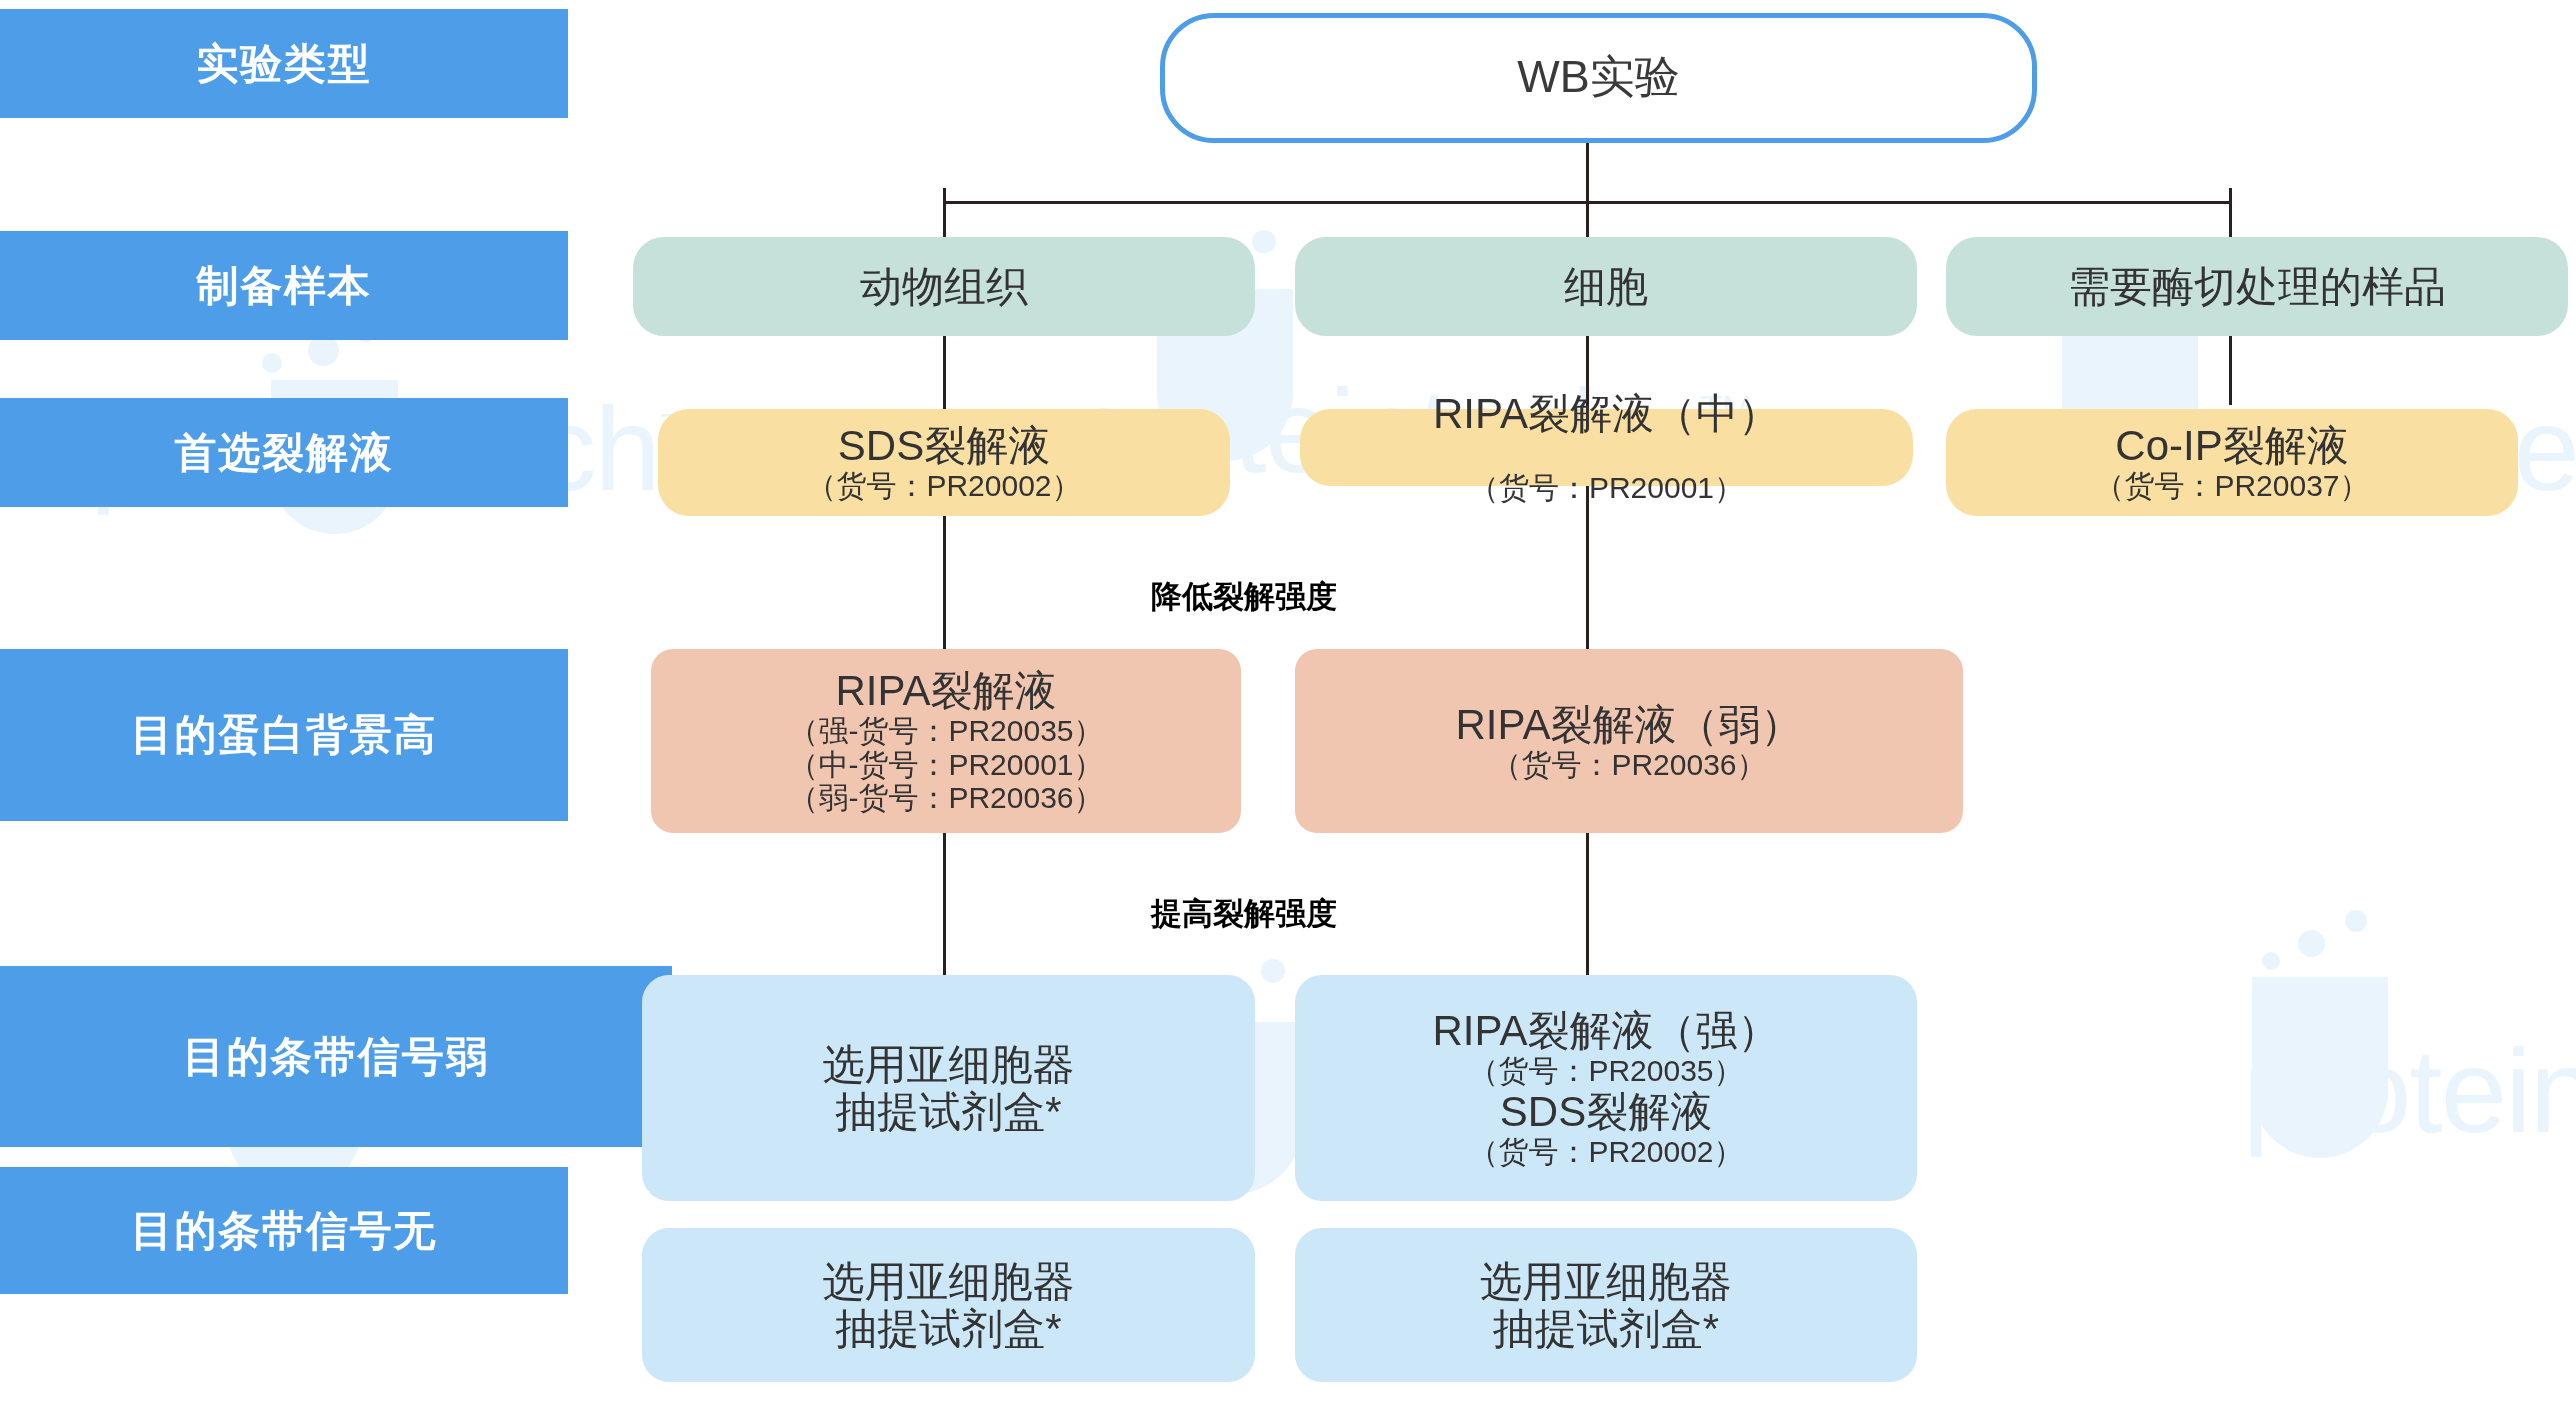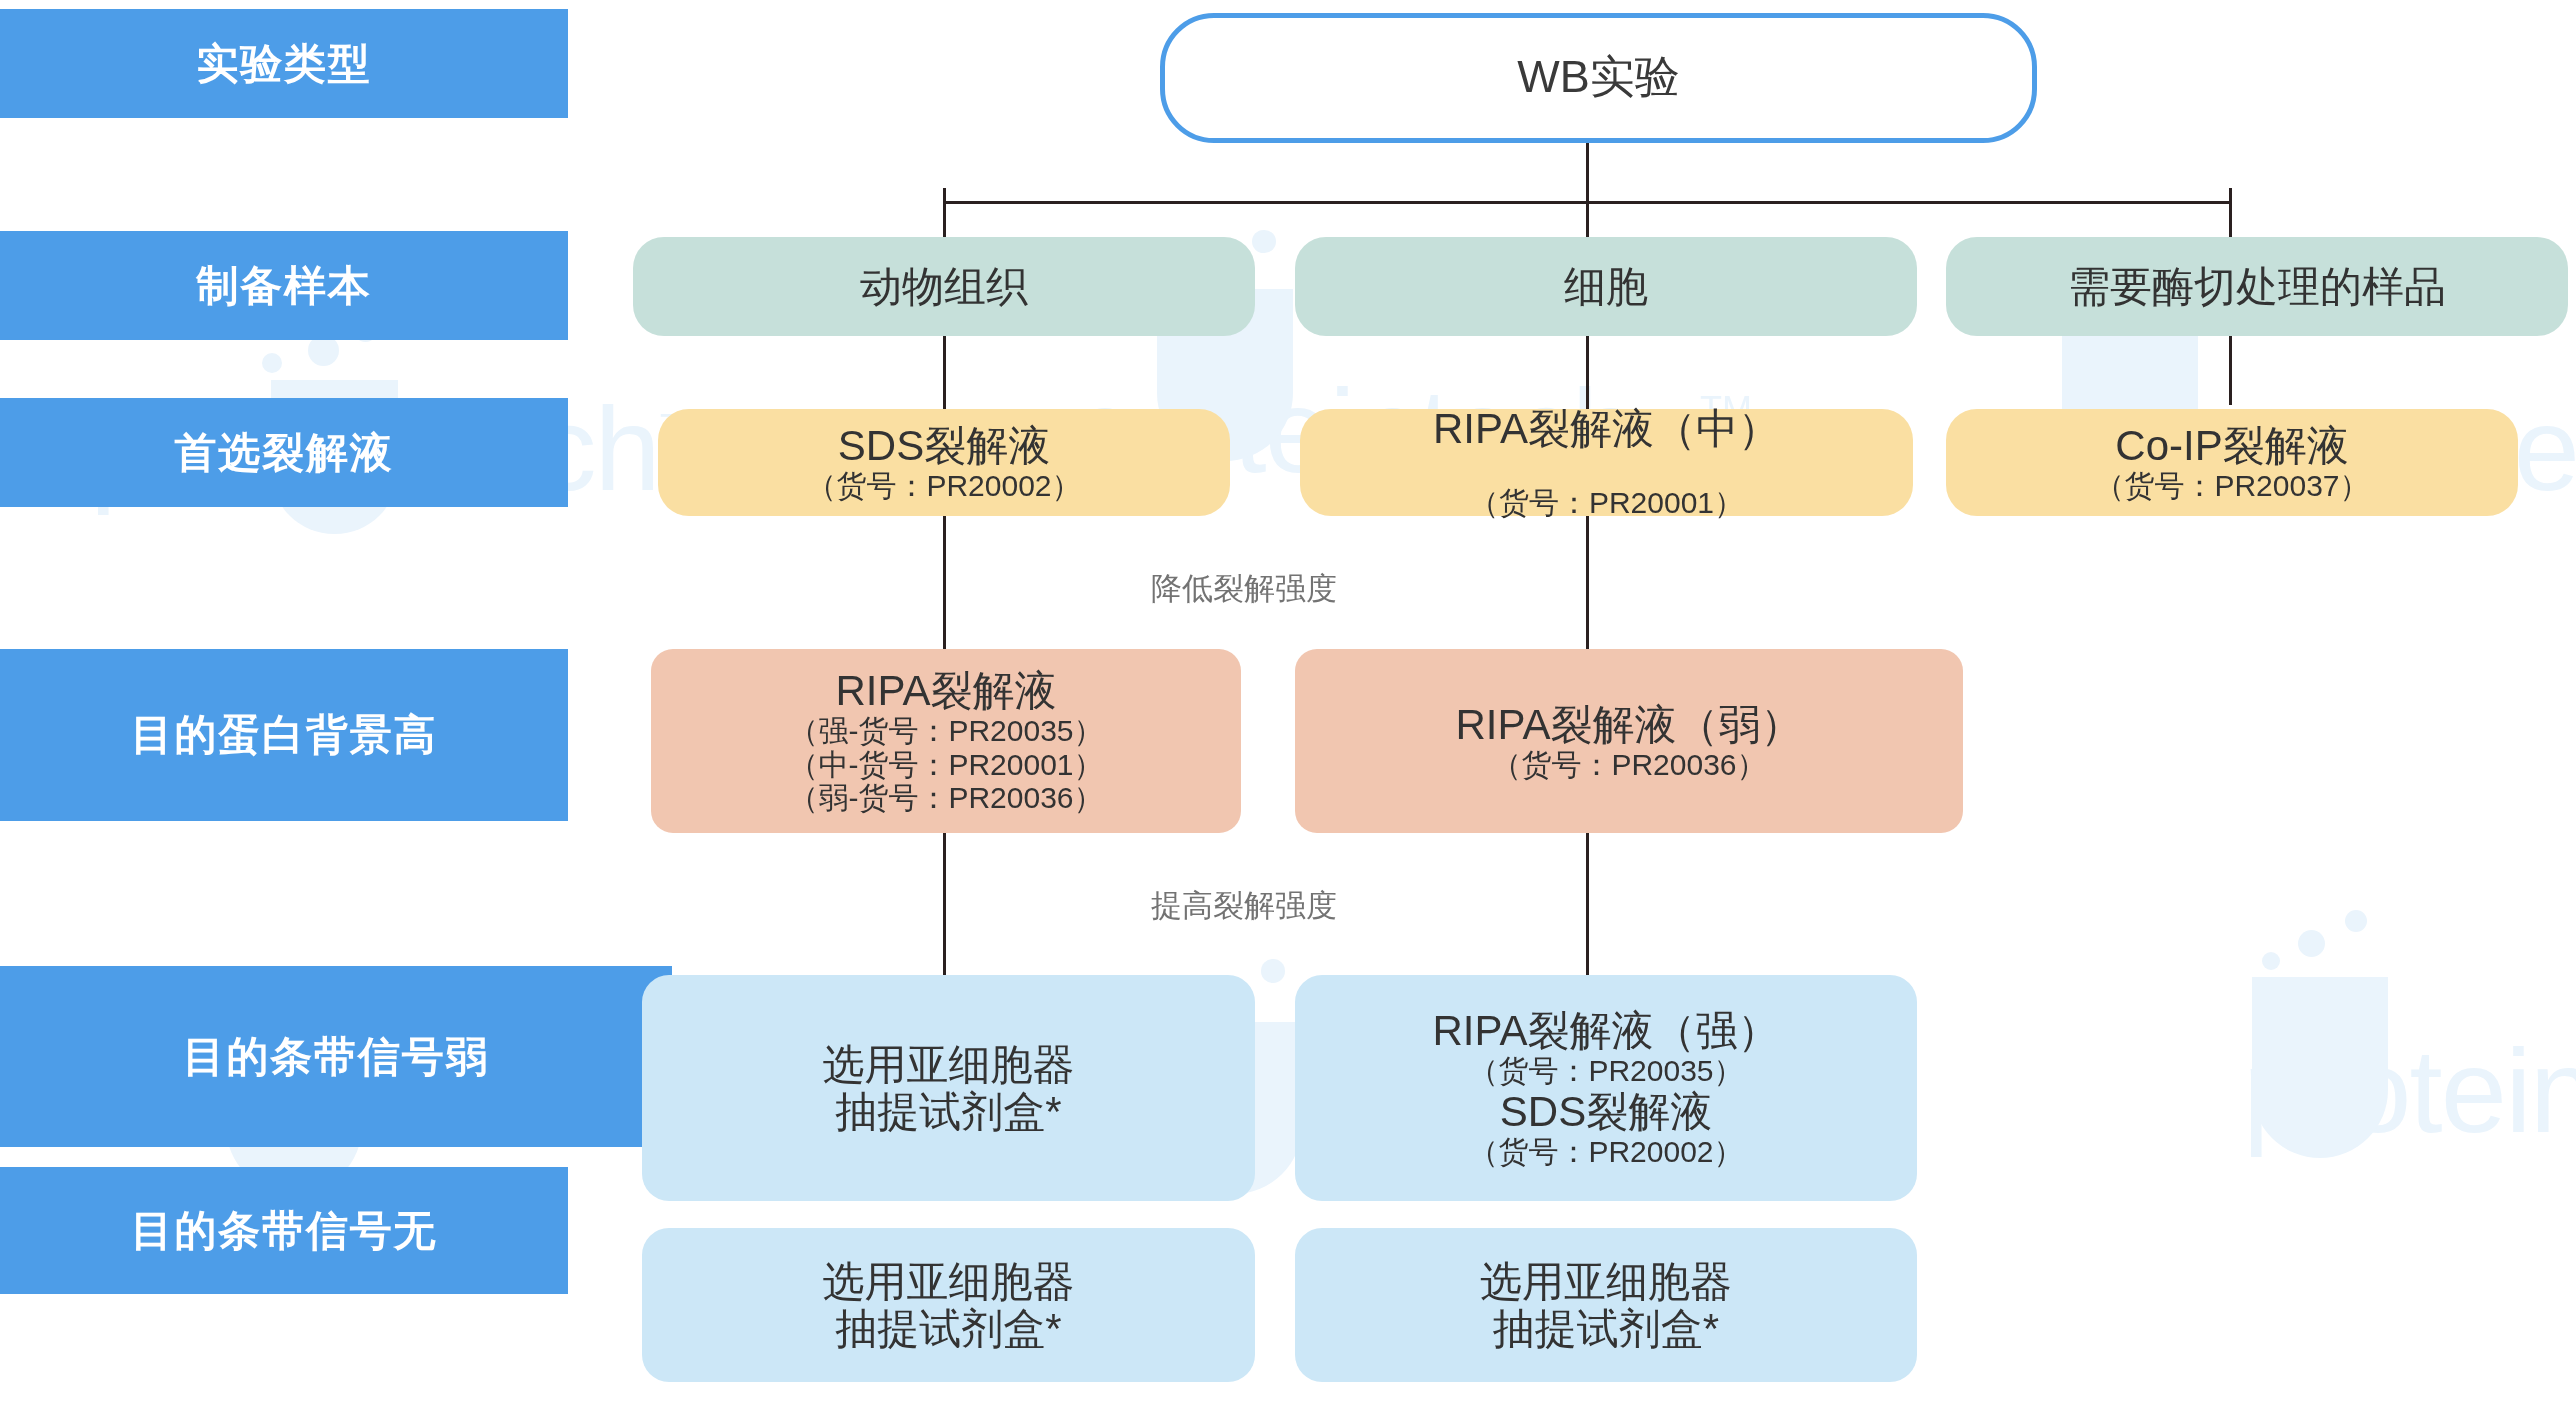--- a/index.html
+++ b/index.html
@@ -50,22 +50,23 @@
   .pink-node{background:#f1c6b0;border-radius:22px;}
   .blue-node{background:#cce7f7;border-radius:27px;}
 
   
   .line{position:absolute;background:#2a2020;}
   .vline{width:2.7px;}
   .hline{height:2.7px;}
 
   
   .annot{
-    position:absolute;color:#737373;font-size:31px;white-space:nowrap;
-    font-weight:400;
+    position:absolute;color:#000000;font-size:31px;white-space:nowrap;
+    font-weight:700;
+    margin-top:8px;
   }
 </style>
 </head>
 <body>
 
 <div id="stage">
 
   <div class="wm wm-text" style="left:-36px;top:1022px;">proteintech</div>
   <div class="wm wm-text" style="left:941px;top:977px;">proteintech</div>
   <div class="wm wm-text" style="left:2243px;top:1022px;">proteintech</div>
@@ -154,21 +155,21 @@
     <div class="t1">细胞</div>
   </div>
   <div class="node green-node" style="left:1946px;top:237px;width:622px;height:99px;">
     <div class="t1">需要酶切处理的样品</div>
   </div>
 
   <div class="node yellow-node" style="left:658px;top:409px;width:572px;height:107px;">
     <div class="t1">SDS裂解液</div>
     <div class="t2">（货号：PR20002）</div>
   </div>
-  <div class="node yellow-node" style="left:1300px;top:409px;width:613px;height:107px;gap:34px;">
+  <div class="node yellow-node" style="left:1300px;top:409px;width:613px;height:77px;gap:34px;">
     <div class="t1">RIPA裂解液（中）</div>
     <div class="t2">（货号：PR20001）</div>
   </div>
   <div class="node yellow-node" style="left:1946px;top:409px;width:572px;height:107px;">
     <div class="t1">Co-IP裂解液</div>
     <div class="t2">（货号：PR20037）</div>
   </div>
 
   <div class="annot" style="left:1151px;top:568px;">降低裂解强度</div>
 

